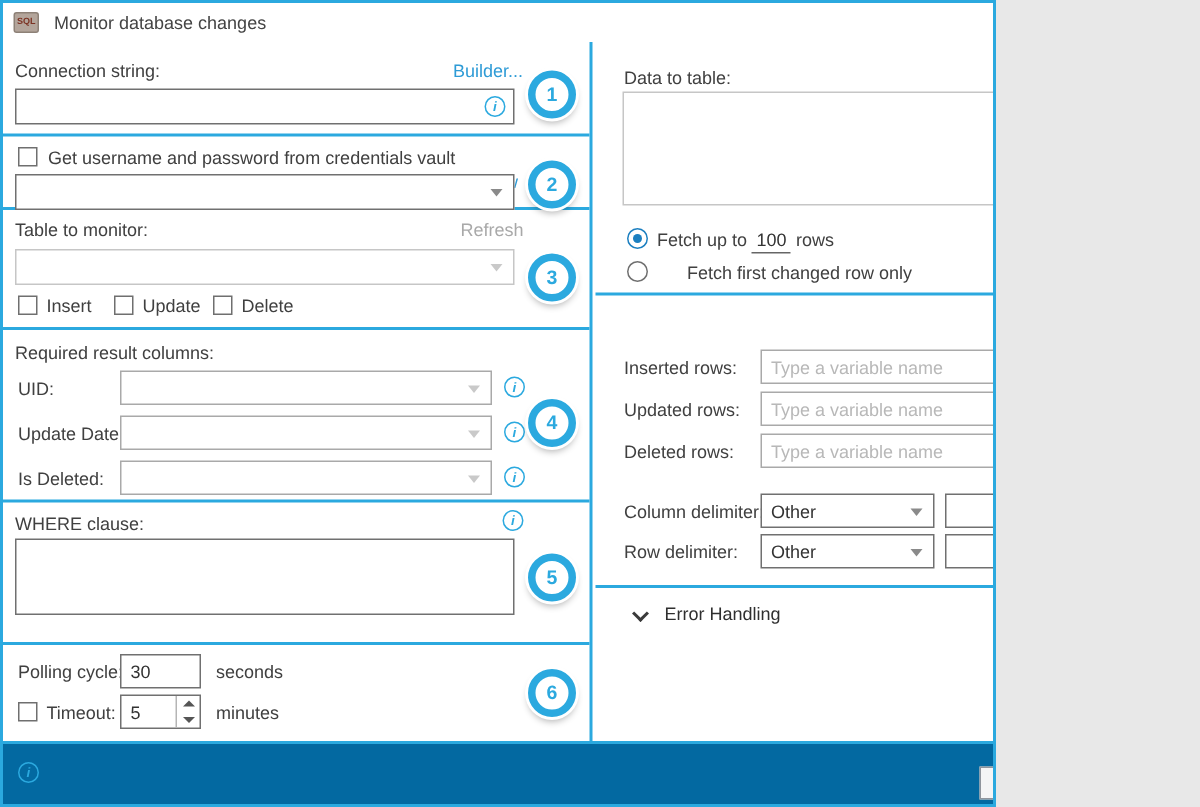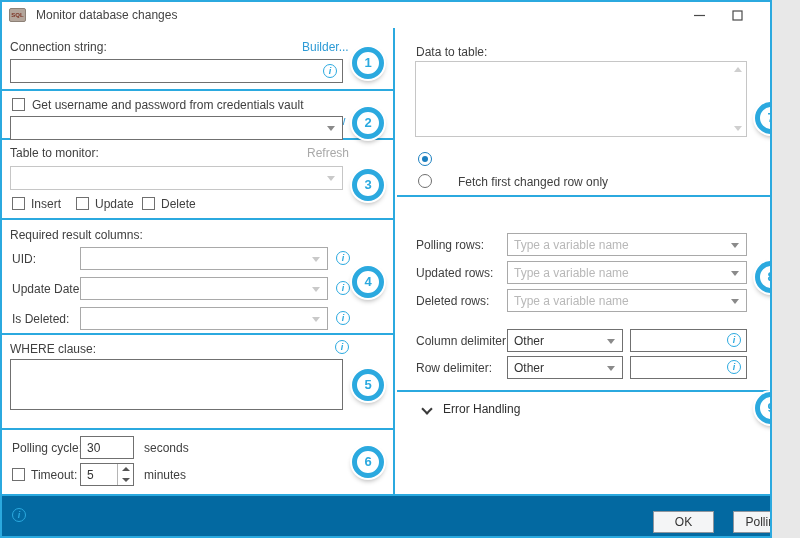--- a/index.html
+++ b/index.html
@@ -1,18 +1,18 @@
 <!DOCTYPE html>
 <html><head>
 <meta charset="utf-8">
 <style>
   * { margin:0; padding:0; box-sizing:border-box; }
   body { background:#e8e8e8; font-family:"Liberation Sans", sans-serif; }
   .window {
-    position:relative; width:772px; height:538px; background:#fff;
+    position:relative; width:664px; height:538px; background:#fff;
     border:2px solid #2BA9DF; overflow:hidden;
     font-size:12px; color:#404040;
   }
   
   .titlebar { position:absolute; left:0; top:0; width:796px; height:26px; background:#fff; }
   .app-icon { position:absolute; left:7px; top:6px; width:17px; height:14px; background:#b3a59b;
     border:1px solid #8d8177; border-radius:2px; color:#7c3324; font-size:6px; font-weight:bold;
     text-align:center; line-height:12px; letter-spacing:0; }
   .title-text { position:absolute; left:34px; top:6px; font-size:12px; color:#444; }
   .tbtns { position:absolute; right:4px; top:0; display:flex; }
@@ -204,24 +204,29 @@
   </div>
   <span class="lbl" style="left:142px;top:466px">minutes</span>
 
   <span class="lbl" style="left:414px;top:43px">Data to table:</span>
   <div class="fwrap light" style="left:413px;top:59px;width:332px;height:76px">
     <textarea style=""></textarea>
     <span class="scroll-arr scroll-up"></span>
     <span class="scroll-arr scroll-dn"></span>
   </div>
   <span class="radio sel" style="left:416px;top:150px"></span>
+  <span class="lbl" style="left:436px;top:151px">
+    <span>Fetch up to</span>
+    <input class="count-input" value="100" style="">
+    <span>rows</span>
+  </span>
   <span class="radio" style="left:416px;top:172px"></span>
   <span class="lbl" style="left:456px;top:173px">Fetch first changed row only</span>
 
-  <span class="lbl" style="left:414px;top:236px">Polling rows:</span>
+  <span class="lbl" style="left:414px;top:236px">Inserted rows:</span>
   <div class="fwrap dd mid" style="left:505px;top:231px;width:240px;height:23px">
     <input type="text" placeholder="Type a variable name" style="">
     <span class="arr"></span>
   </div>
   <span class="lbl" style="left:414px;top:264px">Updated rows:</span>
   <div class="fwrap dd mid" style="left:505px;top:259px;width:240px;height:23px">
     <input type="text" placeholder="Type a variable name" style="">
     <span class="arr"></span>
   </div>
   <span class="lbl" style="left:414px;top:292px">Deleted rows:</span>

